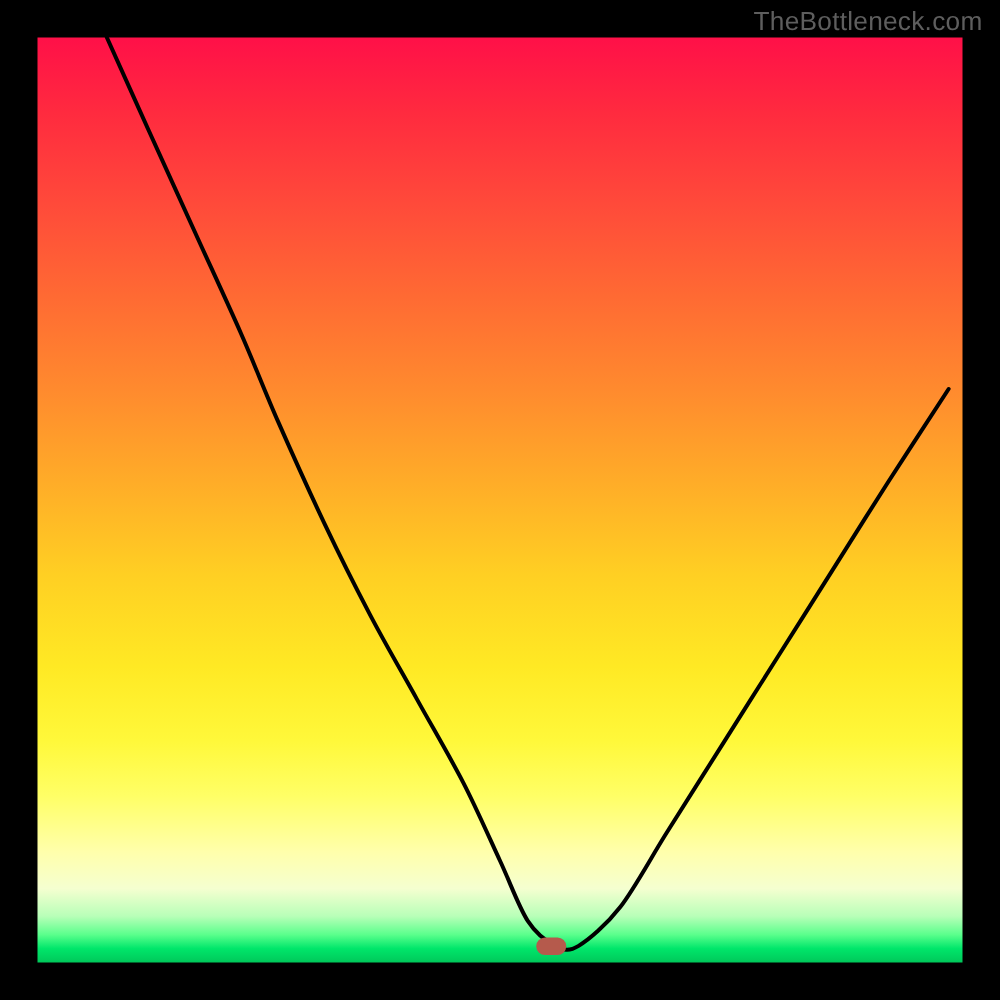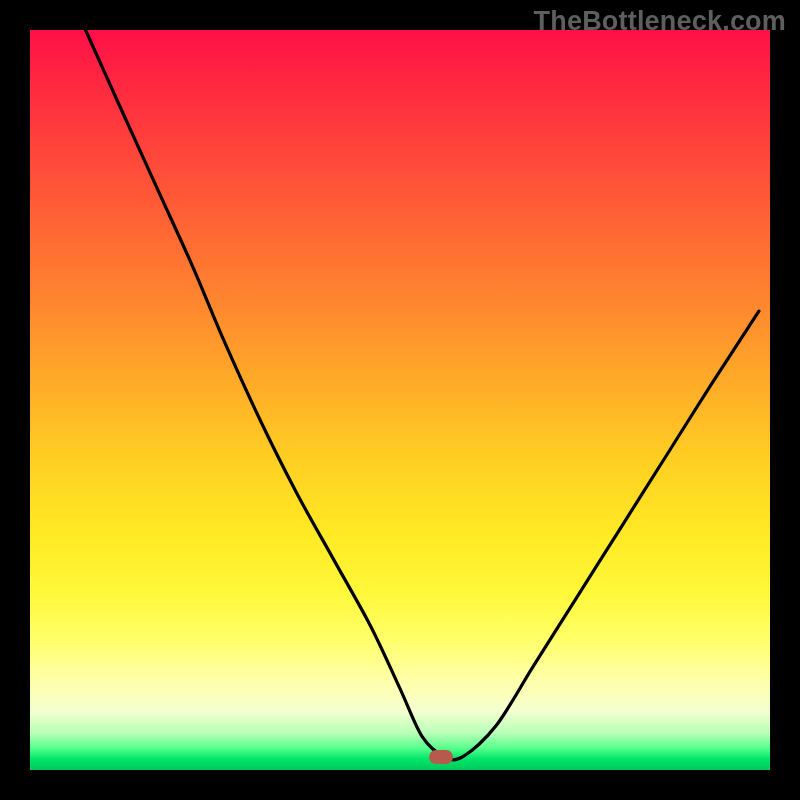--- a/index.html
+++ b/index.html
@@ -39,22 +39,22 @@
       #b8ffb8 95%,
       #5aff8c 97%,
       #00e66a 98.5%,
       #00c85a 100%);
   }
   .watermark {
     position: absolute;
     top: 6px;
     right: 14px;
     color: #5e5e5e;
-    font-size: 27px;
-    font-weight: 700;
+    font-size: 21px;
+    font-weight: 400;
     letter-spacing: 0.2px;
   }
   .curve-svg {
     position: absolute;
     left: 30px;
     top: 30px;
     width: 740px;
     height: 740px;
     overflow: visible;
   }

